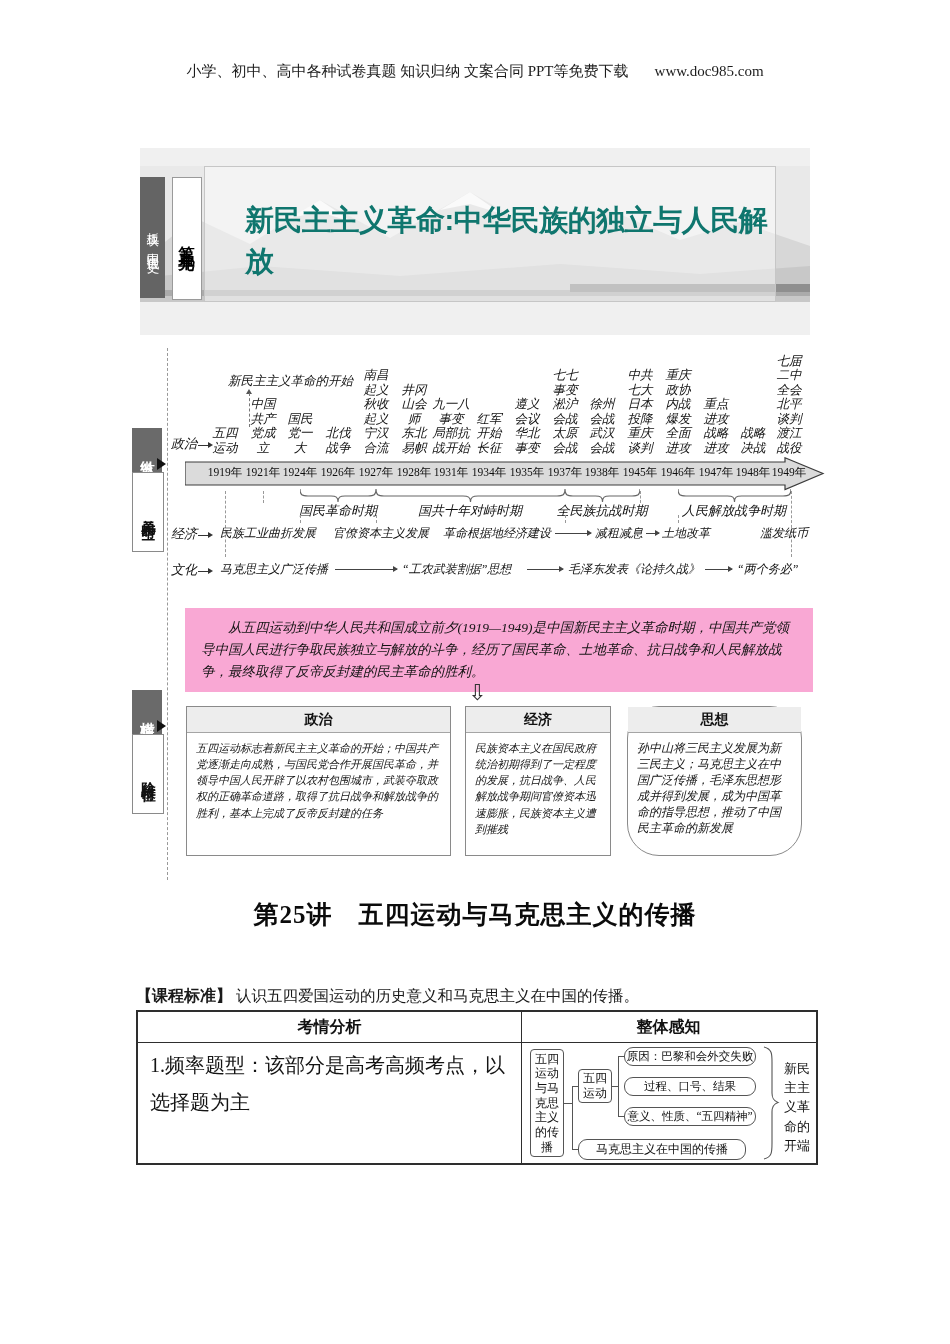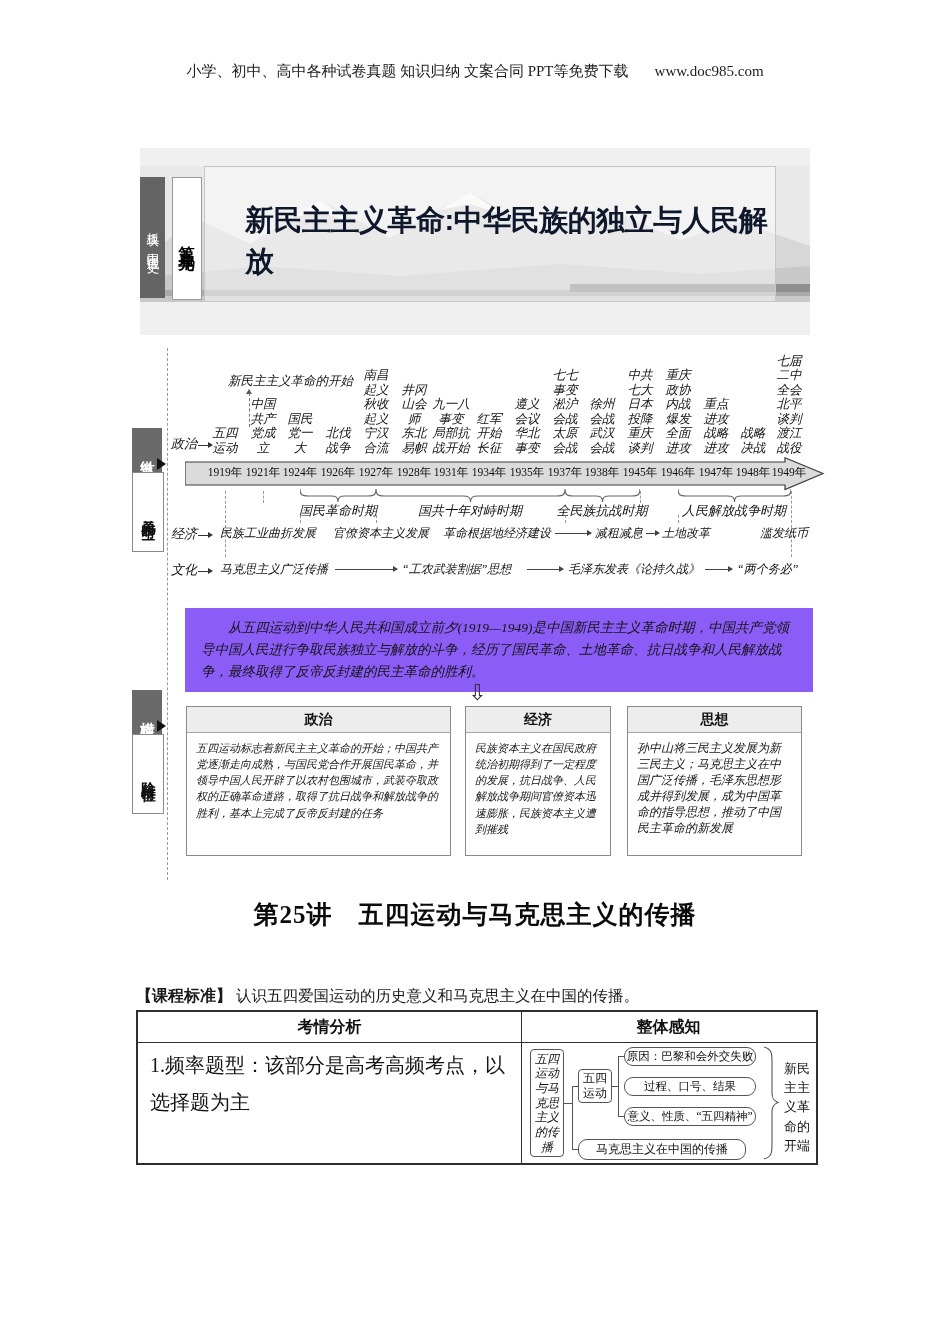--- a/index.html
+++ b/index.html
@@ -14,21 +14,21 @@
   .page-header{left:0;top:62px;width:950px;text-align:center;font-size:15px;color:#1c1c1c;}
   .page-header .site{margin-left:26px;}
 
   
   .banner{left:140px;top:148px;width:670px;height:187px;background:#f0f0f0;}
   .banner-photo{left:0;top:18px;width:670px;height:136px;}
   .banner-box{left:64px;top:18px;width:570px;height:134px;background:rgba(255,255,255,.45);border:1px solid #c6c6c6;}
   .vtab{writing-mode:vertical-rl;text-orientation:upright;display:flex;align-items:center;justify-content:center;text-align:center;}
   .banner-block-tab{left:0;top:29px;width:25px;height:121px;background:#646464;color:#fff;font-size:12.5px;letter-spacing:2px;font-family:"Liberation Sans",sans-serif;}
   .banner-unit-tab{left:32px;top:29px;width:28px;height:121px;background:#fff;border:1px solid #9a9a9a;color:#000;font-size:16.5px;font-weight:bold;letter-spacing:3px;font-family:"Liberation Sans",sans-serif;}
-  .banner-title{left:105px;top:52px;width:524px;font-family:"Liberation Sans",sans-serif;font-weight:bold;font-size:29px;line-height:1.42;color:#0f172a;letter-spacing:-0.5px;}
+  .banner-title{left:105px;top:52px;width:524px;font-family:"Liberation Sans",sans-serif;font-weight:bold;font-size:29px;line-height:1.42;color:#0f766e;letter-spacing:-0.5px;}
 
   
   .rail{left:167px;top:348px;height:532px;width:0;border-left:1px dashed #999;}
   .side-dark{width:30px;background:#6a6a6a;color:#fff;font-weight:bold;font-size:14.5px;letter-spacing:2px;font-family:"Liberation Sans",sans-serif;}
   .side-light{width:30px;background:#fff;border:1px solid #8a8a8a;color:#111;font-weight:bold;font-size:14.5px;letter-spacing:2px;font-family:"Liberation Sans",sans-serif;}
   .tab-pointer{width:0;height:0;border-left:9px solid #111;border-top:6px solid transparent;border-bottom:6px solid transparent;}
 
   
   .tl{left:165px;top:345px;width:685px;height:250px;font-style:italic;}
   .tl-events{left:0;top:0;width:685px;height:110px;}
@@ -45,21 +45,21 @@
   .yr{position:absolute;top:120px;transform:translateX(-50%);font-size:11.5px;font-style:normal;white-space:nowrap;color:#0e0e0e;}
   .brace{position:absolute;top:144px;height:13px;}
   .period{position:absolute;top:157px;transform:translateX(-50%);font-size:13px;white-space:nowrap;color:#111;}
   .stub{position:absolute;width:0;border-left:1px dashed #999;}
   .flowrow{position:absolute;left:0;width:685px;height:18px;font-size:12px;}
   .flowrow .it{position:absolute;white-space:nowrap;color:#111;}
   .harrow{position:absolute;top:8px;height:1px;background:#444;}
   .harrow::after{content:"";position:absolute;right:-1px;top:-3px;border-left:5px solid #444;border-top:3.5px solid transparent;border-bottom:3.5px solid transparent;}
 
   
-  .summary{left:185px;top:608px;width:596px;padding:9px 16px;background:#8b5cf6;
+  .summary{left:185px;top:608px;width:596px;padding:9px 16px;background:#f9a8d4;
            font-size:13.5px;line-height:1.62;font-style:italic;text-indent:2em;color:#141414;}
   .big-down-arrow{left:468px;top:680px;font-size:22px;color:#333;font-family:"DejaVu Sans",sans-serif;font-style:normal;}
   .fbox{position:absolute;top:706px;height:150px;border:1px solid #8a8a8a;background:#fff;box-sizing:border-box;}
   .fbox .hd{height:25px;line-height:25px;text-align:center;background:#ededed;border-bottom:1px solid #a5a5a5;
             font-family:"Liberation Sans",sans-serif;font-weight:bold;font-size:14px;color:#111;}
   .fbox .bd{padding:7px 9px;font-size:11px;line-height:1.47;font-style:italic;color:#141414;}
   .fbox-b2 .bd{font-size:12px;line-height:1.34;}
 
   
   .lecture-title{left:0;top:898px;width:950px;text-align:center;font-weight:bold;font-size:25px;letter-spacing:1px;color:#0b0b0b;}
@@ -70,21 +70,21 @@
   .tbl{left:136px;top:1010px;width:682px;height:155px;border:2px solid #2e2e2e;box-sizing:border-box;}
   .tbl .hleft{left:0;top:0;width:383px;height:30px;border-bottom:1px solid #2e2e2e;}
   .tbl .hright{left:383px;top:0;width:295px;height:30px;border-bottom:1px solid #2e2e2e;}
   .tbl .hcell{line-height:30px;text-align:center;font-family:"Liberation Sans",sans-serif;font-weight:bold;font-size:16px;color:#111;}
   .tbl .vdiv{left:383px;top:0;height:151px;width:0;border-left:1px solid #2e2e2e;}
   .tbl .lbody{left:0;top:30px;width:383px;height:121px;padding:5px 12px 0 12px;box-sizing:border-box;font-size:20px;line-height:1.85;color:#141414;}
 
   
   .mm{left:384px;top:30px;width:294px;height:121px;font-size:12px;font-family:"Liberation Serif",serif;}
   .mm .nbox{position:absolute;border:1px solid #555;box-sizing:border-box;display:flex;align-items:center;justify-content:center;text-align:center;color:#111;background:#fff;}
-  .mm-root{left:8px;top:7px;width:34px;height:108px;border-radius:4px;line-height:1.22;padding:0 2px;font-style:italic;}
+  .mm-root{left:8px;top:7px;width:34px;height:108px;border-radius:4px;line-height:1.22;padding:0 2px;}
   .mm-n1{left:56px;top:27px;width:34px;height:34px;border-radius:4px;line-height:1.25;}
   .mm-n2{left:56px;top:97px;width:168px;height:21px;border-radius:9px;}
   .mm-leaf{left:102px;width:132px;height:19px;border-radius:9px;font-size:11.5px;}
   .mm .ln{position:absolute;background:#555;}
   .mm-result{left:260px;top:17px;width:30px;font-size:13px;line-height:1.48;text-align:center;color:#111;}
 </style>
 </head>
 <body>
 
 <div class="abs page-header">
@@ -271,21 +271,21 @@
 <div class="abs big-down-arrow">⇩</div>
 
 <div class="fbox" style="left:186px;width:265px;">
   <div class="hd">政治</div>
   <div class="bd">五四运动标志着新民主主义革命的开始；中国共产党逐渐走向成熟，与国民党合作开展国民革命，并领导中国人民开辟了以农村包围城市，武装夺取政权的正确革命道路，取得了抗日战争和解放战争的胜利，基本上完成了反帝反封建的任务</div>
 </div>
 <div class="fbox" style="left:465px;width:146px;">
   <div class="hd">经济</div>
   <div class="bd">民族资本主义在国民政府统治初期得到了一定程度的发展，抗日战争、人民解放战争期间官僚资本迅速膨胀，民族资本主义遭到摧残</div>
 </div>
-<div class="fbox fbox-b2" style="left:627px;width:175px;">
+<div class="fbox fbox-b2" style="left:627px;width:175px;border-radius:32px;">
   <div class="hd">思想</div>
   <div class="bd">孙中山将三民主义发展为新三民主义；马克思主义在中国广泛传播，毛泽东思想形成并得到发展，成为中国革命的指导思想，推动了中国民主革命的新发展</div>
 </div>
 
 <div class="abs lecture-title">第25讲　五四运动与马克思主义的传播</div>
 <div class="abs standard">
   <b>【课程标准】</b>
   <span>认识五四爱国运动的历史意义和马克思主义在中国的传播。</span>
 </div>
 

